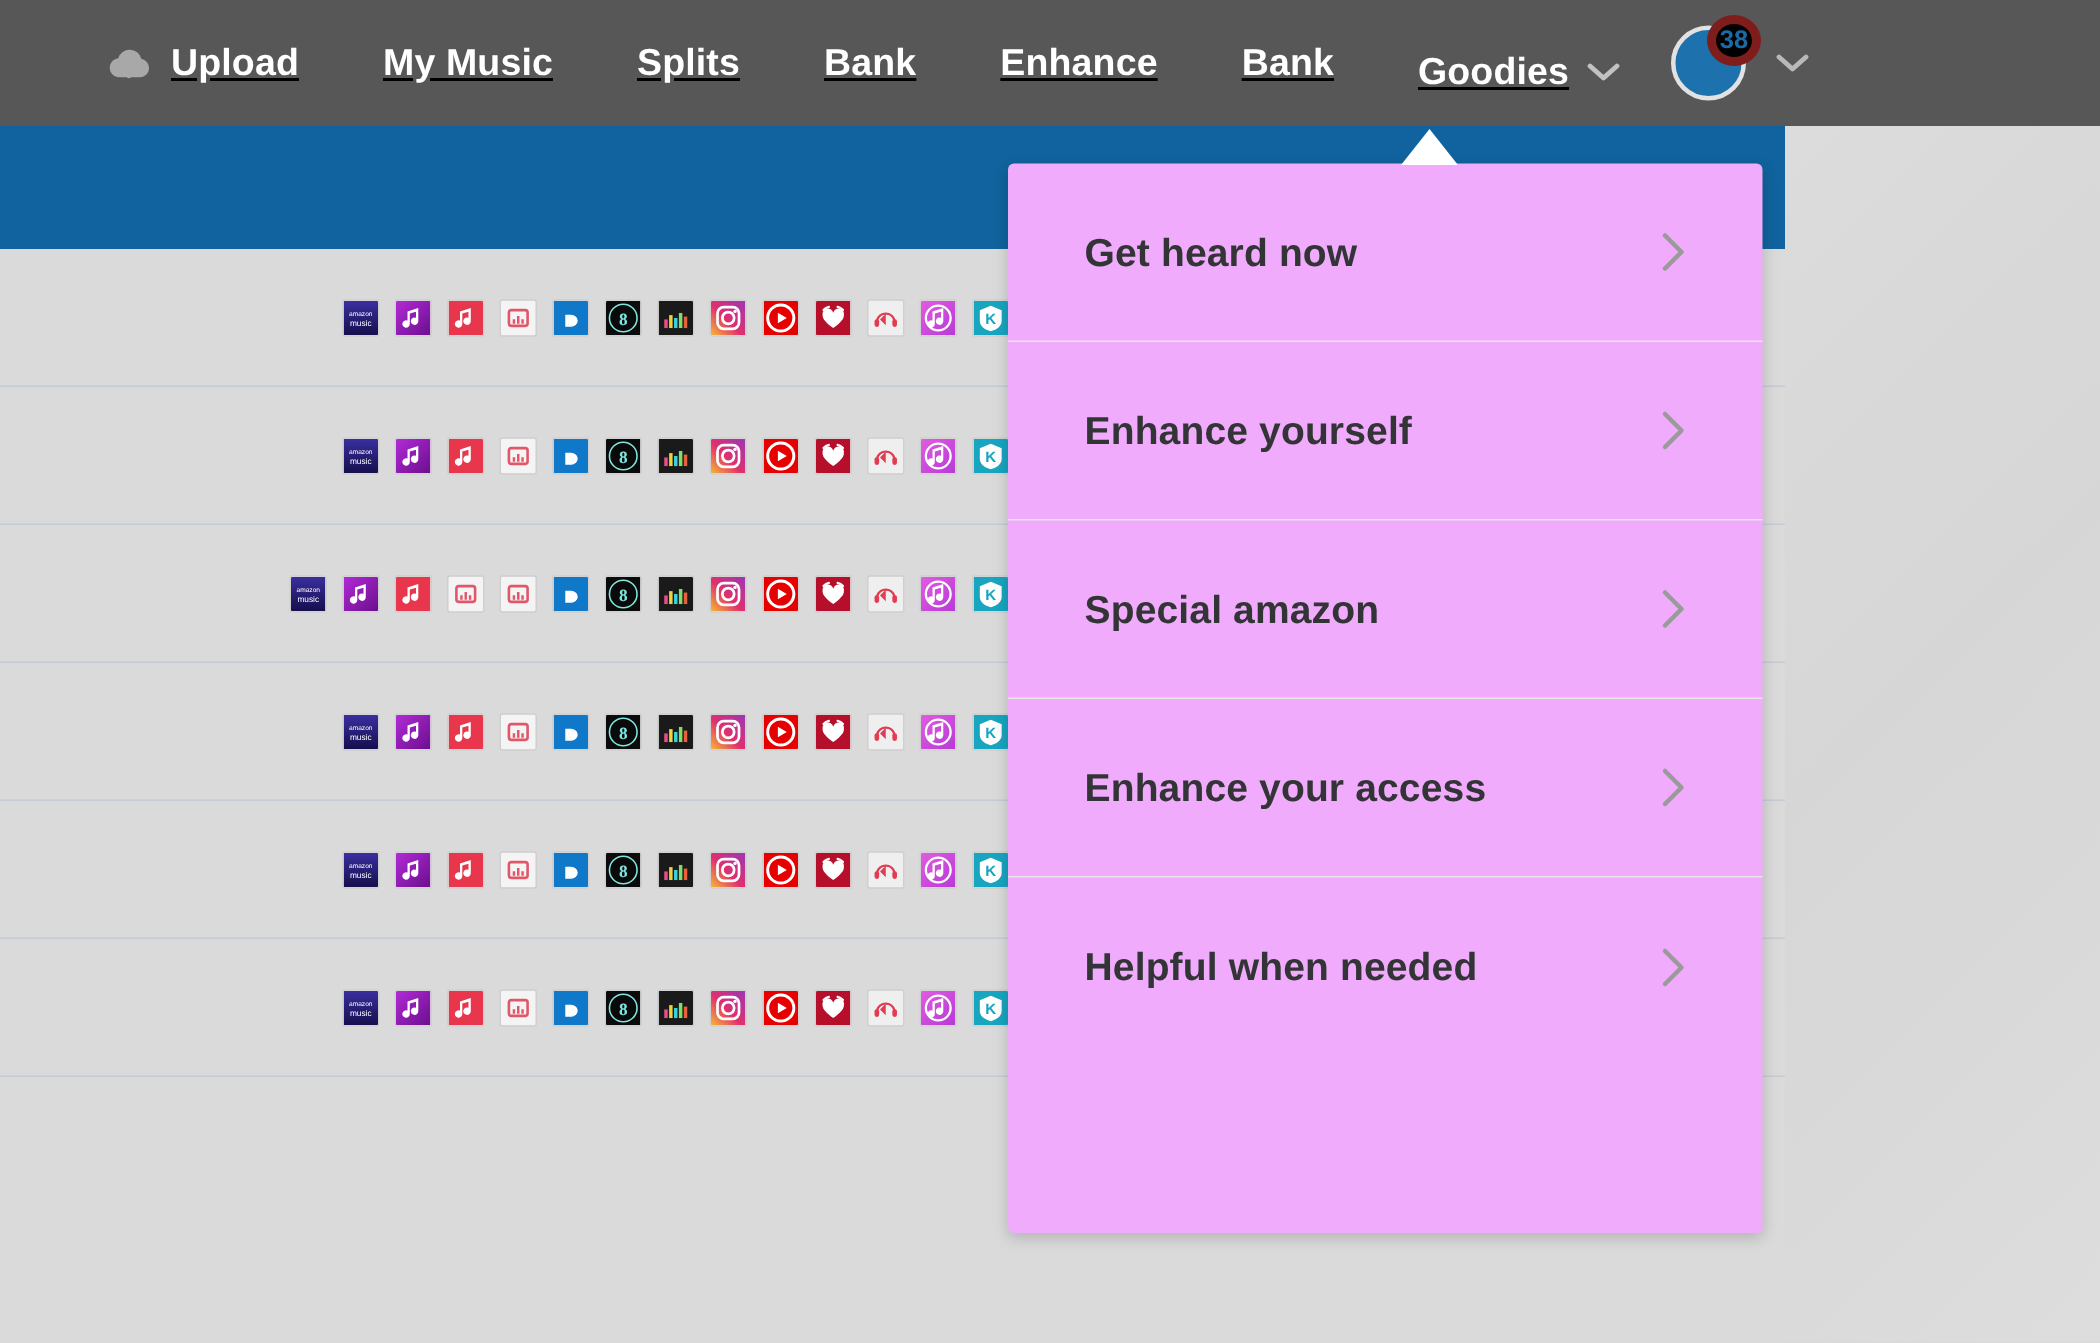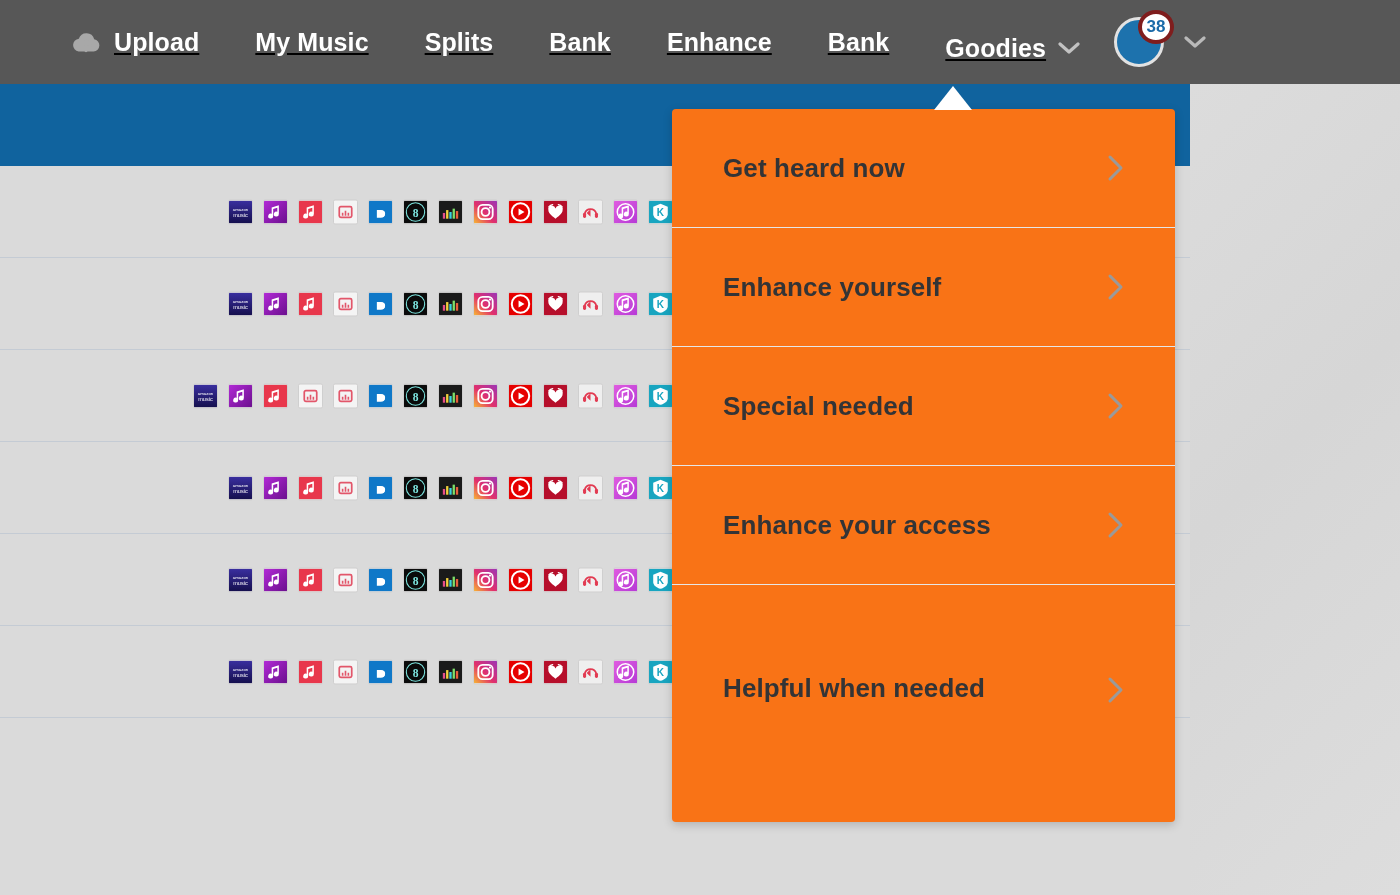--- a/index.html
+++ b/index.html
@@ -66,48 +66,48 @@
     position: relative; display: flex; align-items: center; gap: 20px;
     cursor: pointer;
   }
   .avatar {
     position: relative; width: 50px; height: 50px; border-radius: 50%;
     background: #1d72ad; border: 3px solid #e2e2e2;
   }
   .badge {
     position: absolute; right: -13px; top: -10px;
     width: 36px; height: 34px; border-radius: 50%;
-    background: #ffffff; border: 4px solid #7f1d1d;
+    background: #000000; border: 6px solid #7f1d1d;
     color: #1a6aa8; font-size: 17px; font-weight: 700;
     display: flex; align-items: center; justify-content: center;
   }
 
   
   .dropdown {
     position: absolute; left: 672px; top: 109px; width: 503px; height: 713px;
-    background: #f97316; border-radius: 4px;
+    background: #f0abfc; border-radius: 4px;
     box-shadow: 0 3px 10px rgba(0,0,0,.18);
     z-index: 20;
   }
   .dd-caret {
     position: absolute; left: 934px; top: 86px;
     width: 0; height: 0;
     border-left: 19px solid transparent;
     border-right: 19px solid transparent;
     border-bottom: 24px solid #ffffff;
     z-index: 21;
   }
   .dd-item {
     position: relative; height: 119px;
     display: flex; align-items: center; justify-content: space-between;
     padding: 0 50px 0 51px;
     border-bottom: 1px solid #e6e6e6;
     cursor: pointer;
   }
-  .dd-item:last-child { border-bottom: none; align-items: flex-end; }
+  .dd-item:last-child { border-bottom: none; }
   .dd-label { font-size: 26px; font-weight: 700; color: #333436; letter-spacing: .1px; }
   .chev-right { width: 18px; height: 28px; flex: 0 0 18px; }
 </style>
 </head>
 <body>
 
 <div id="root">
 
   <div class="page-col">
     <div class="hero-band"></div>
@@ -871,21 +871,21 @@
           <path d="M3 3 L14 14 L3 25" fill="none" stroke="#9a9a9a" stroke-width="3" stroke-linecap="round" stroke-linejoin="round"></path>
         </svg>
       </div>
       <div class="dd-item">
         <span class="dd-label">Enhance yourself</span>
         <svg class="chev-right" viewBox="0 0 18 28">
           <path d="M3 3 L14 14 L3 25" fill="none" stroke="#9a9a9a" stroke-width="3" stroke-linecap="round" stroke-linejoin="round"></path>
         </svg>
       </div>
       <div class="dd-item">
-        <span class="dd-label">Special needed</span>
+        <span class="dd-label">Special amazon</span>
         <svg class="chev-right" viewBox="0 0 18 28">
           <path d="M3 3 L14 14 L3 25" fill="none" stroke="#9a9a9a" stroke-width="3" stroke-linecap="round" stroke-linejoin="round"></path>
         </svg>
       </div>
       <div class="dd-item">
         <span class="dd-label">Enhance your access</span>
         <svg class="chev-right" viewBox="0 0 18 28">
           <path d="M3 3 L14 14 L3 25" fill="none" stroke="#9a9a9a" stroke-width="3" stroke-linecap="round" stroke-linejoin="round"></path>
         </svg>
       </div>

